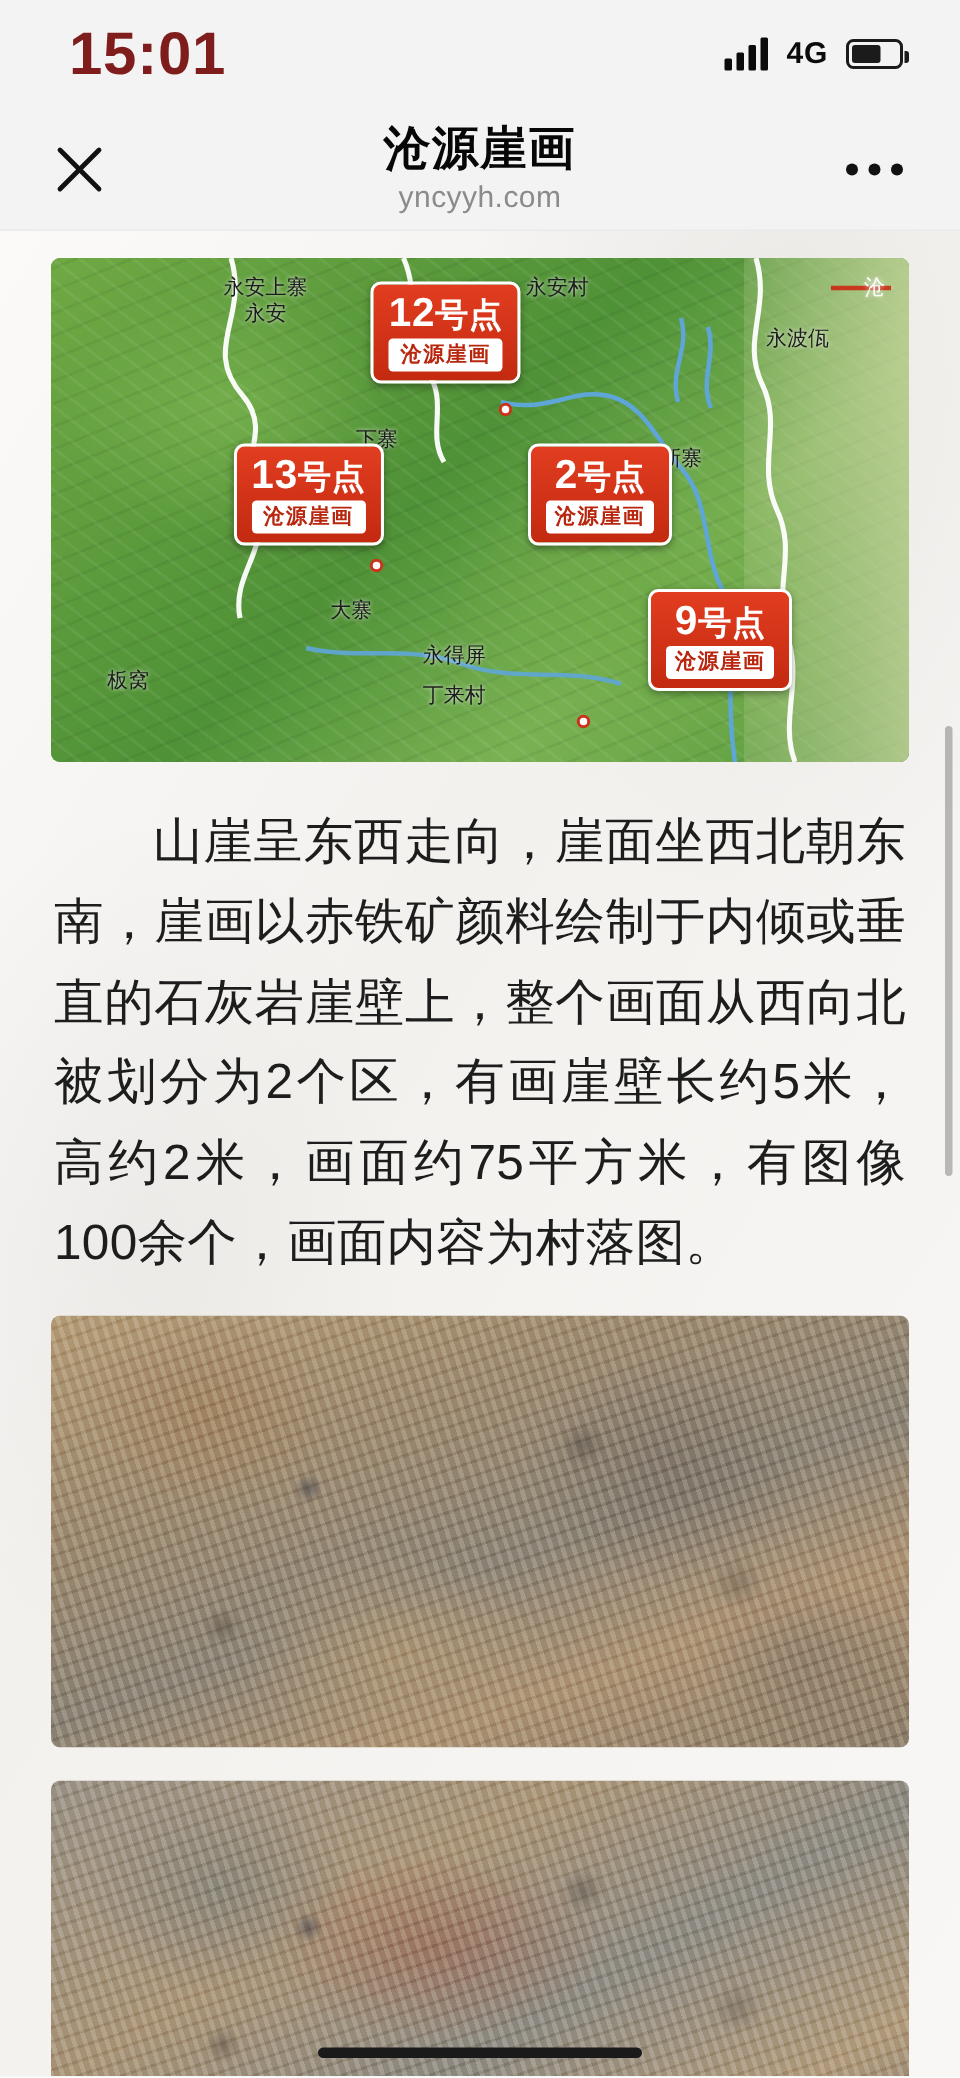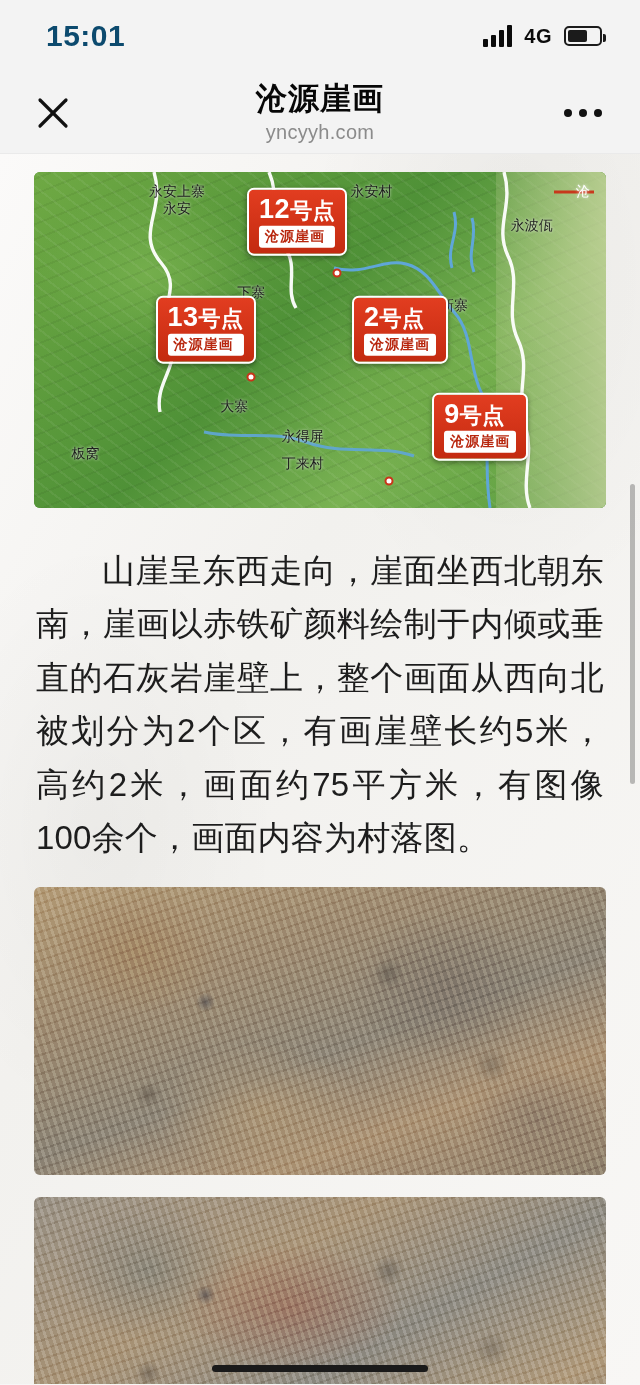--- a/index.html
+++ b/index.html
@@ -21,23 +21,23 @@
   
   .statusbar {
     height: 72px;
     background: #f3f3f3;
     display: flex;
     align-items: center;
     justify-content: space-between;
     padding: 0 38px 0 46px;
   }
   .status-time {
-    font-size: 30px;
+    font-size: 40px;
     font-weight: 700;
-    color: #0c4a6e;
+    color: #7f1d1d;
     letter-spacing: 0.5px;
   }
   .status-right {
     display: flex;
     align-items: center;
     gap: 12px;
   }
   .signal {
     display: flex;
     align-items: flex-end;
@@ -206,20 +206,21 @@
   .map-label {
     position: absolute;
     font-size: 14px;
     color: #1c1c1c;
     white-space: nowrap;
     text-shadow: 0 0 3px rgba(255,255,255,0.85);
   }
   .pin {
     position: absolute;
     transform: translate(-50%, -100%);
+    text-align: center;
   }
   .pin-box {
     background: linear-gradient(180deg, #e23d20 0%, #c32a10 100%);
     border: 2px solid #ffffff;
     border-radius: 7px;
     padding: 5px 10px 6px 10px;
     box-shadow: 0 2px 5px rgba(0,0,0,0.35);
   }
   .pin-num {
     color: #fff;
@@ -245,21 +246,21 @@
     position: absolute;
     width: 9px; height: 9px;
     border-radius: 50%;
     background: #ffffff;
     border: 2px solid #c9341a;
     transform: translate(-50%, -50%);
   }
 
   
   .para {
-    margin: 36px 36px 0 36px;
+    margin: 26px 36px 0 36px;
     font-size: 33px;
     line-height: 1.62;
     color: #1d1d1d;
     text-align: justify;
     text-indent: 66px;
     letter-spacing: 0.2px;
   }
 
   
   .figure-photo {

